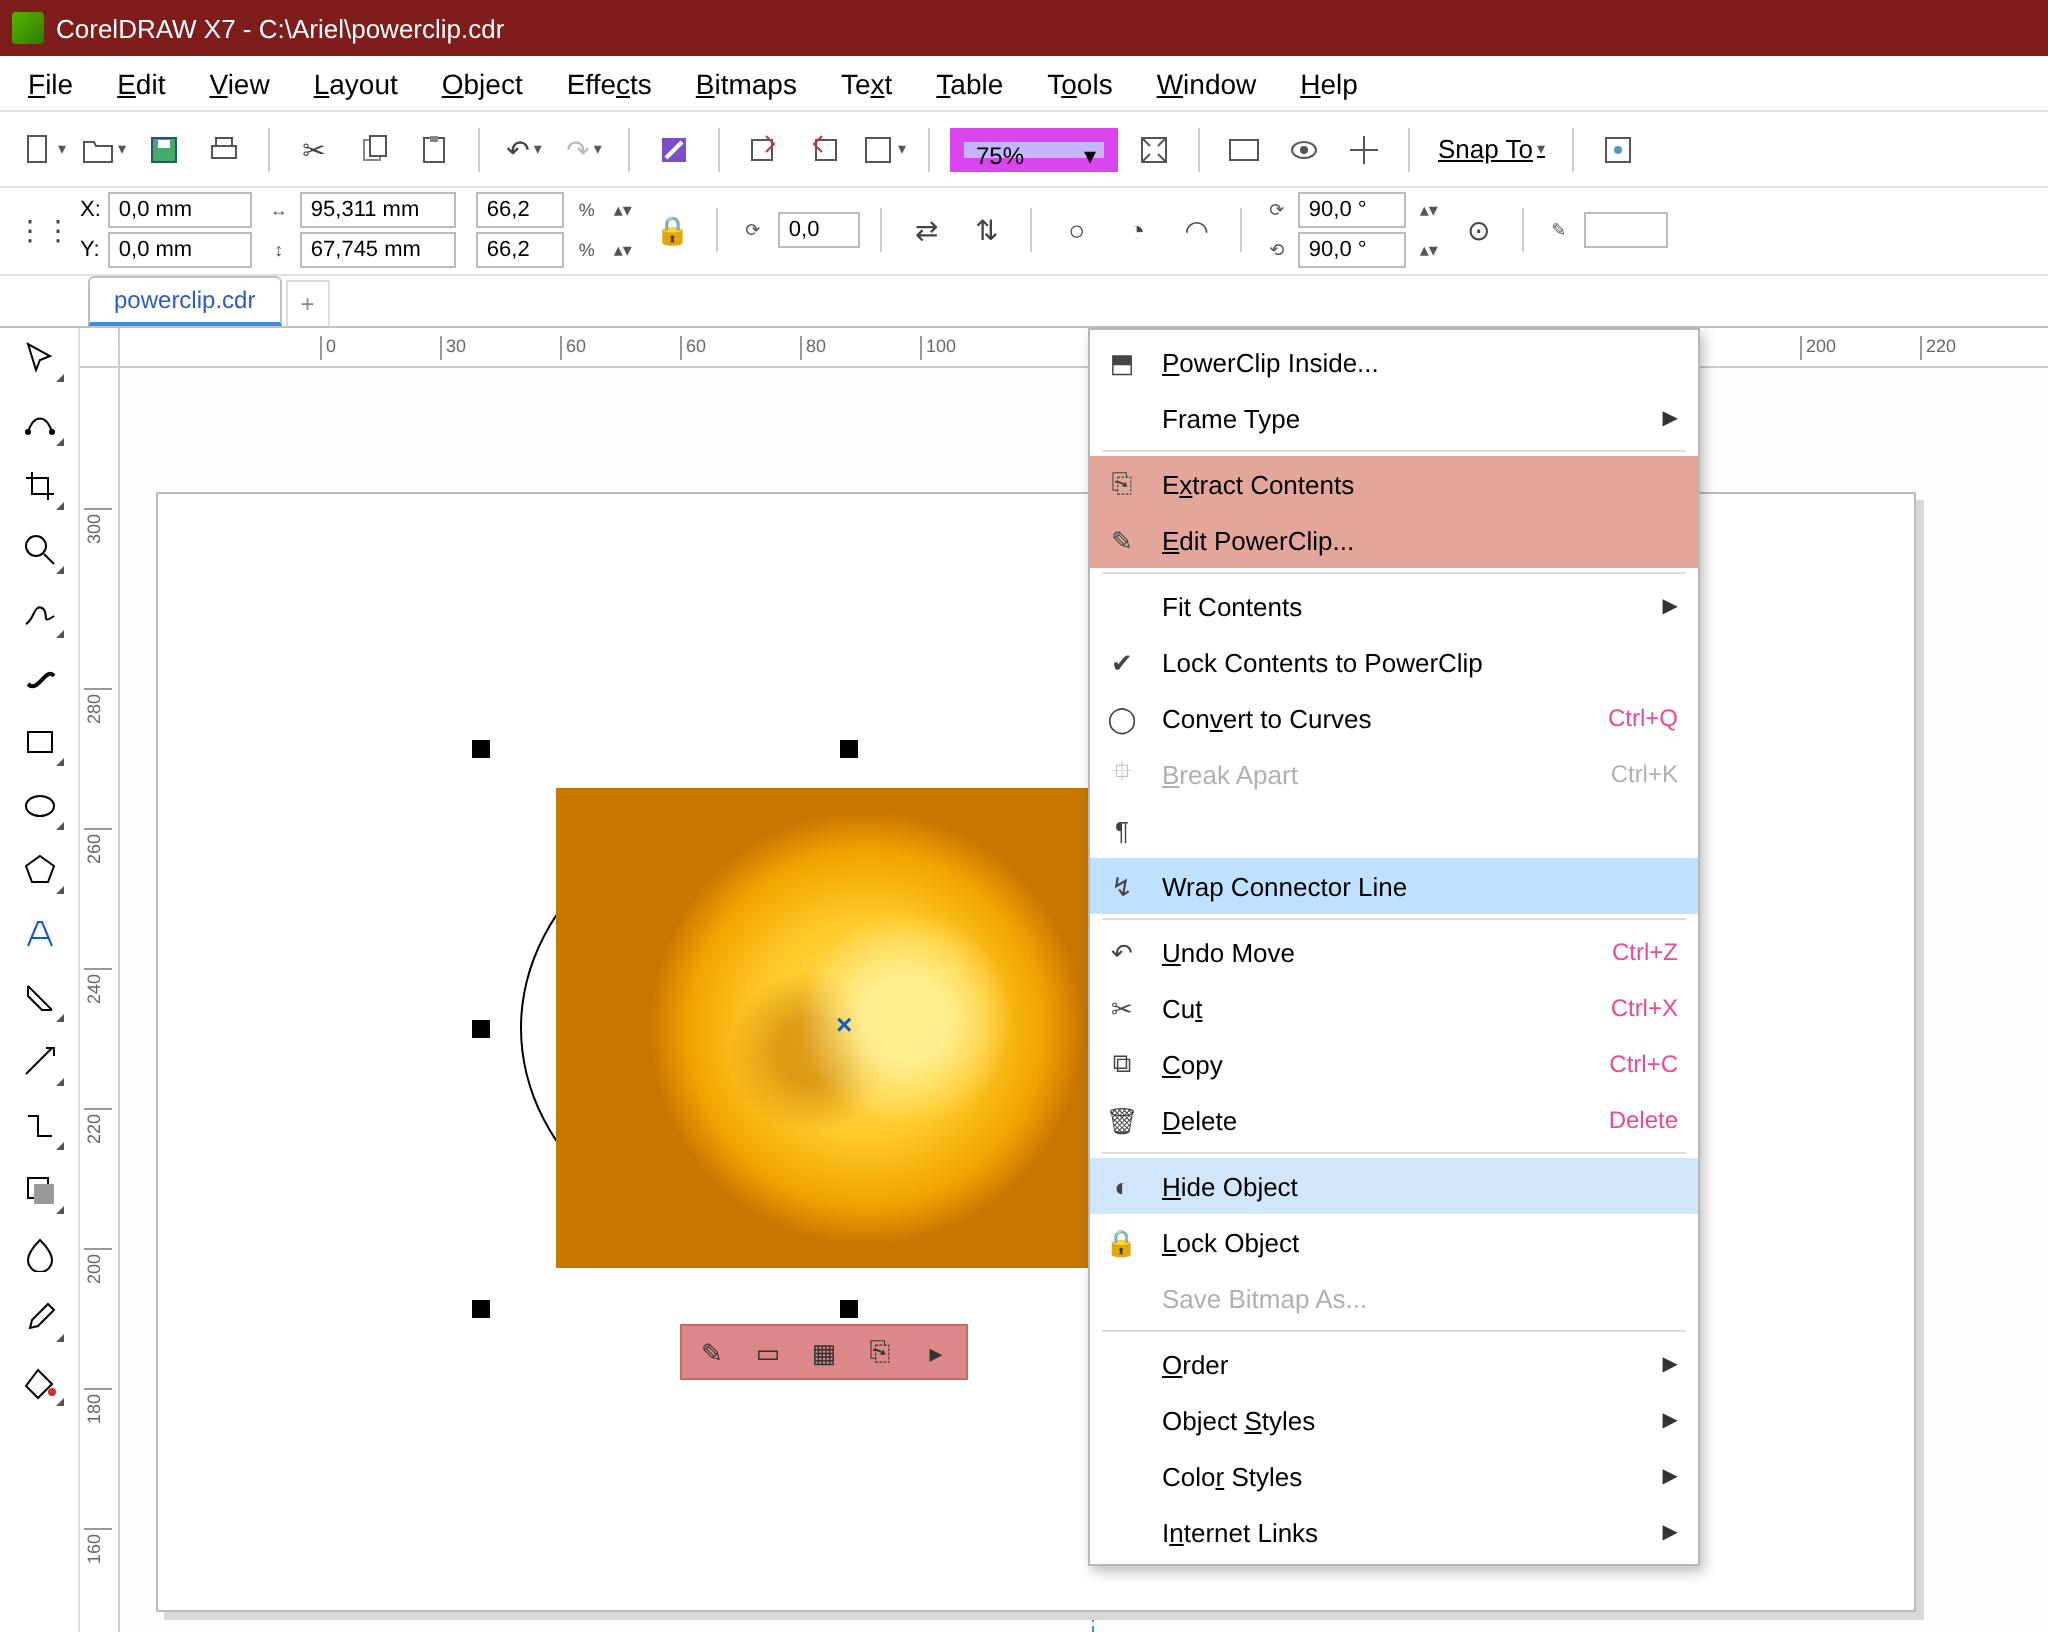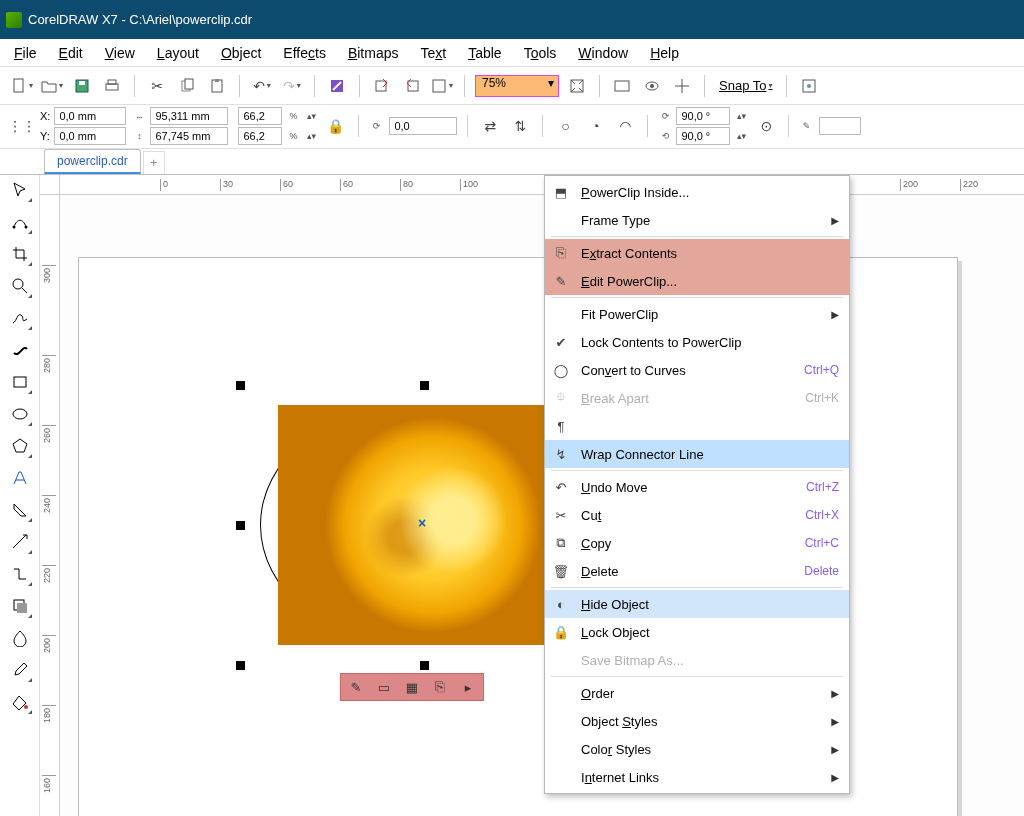--- a/index.html
+++ b/index.html
@@ -1,29 +1,29 @@
 <!DOCTYPE html>
 <html><head>
 <meta charset="utf-8">
 <style>
 * { box-sizing: border-box; margin: 0; padding: 0; font-family: "Segoe UI", Tahoma, sans-serif; }
 body { background: #f0f0f0; width: 1024px; height: 816px; overflow: hidden; font-size: 12px; }
 
-.titlebar { background: #0c4a6e; color: #fff; height: 39px; display: flex; align-items: center; padding: 0 6px; gap: 6px; font-size: 13px; }
+.titlebar { background: #7f1d1d; color: #fff; height: 28px; display: flex; align-items: center; padding: 0 6px; gap: 6px; font-size: 13px; }
 .titlebar .logo { width: 16px; height: 16px; background: linear-gradient(135deg,#5bb200,#2b7e00); border-radius: 2px; }
 .menubar { background: #fff; height: 28px; display: flex; align-items: center; gap: 22px; padding: 0 14px; font-size: 14px; border-bottom: 1px solid #e0e0e0; }
 .menubar span u { text-decoration: underline; }
 
 .toolbar-row { background: #fff; display: flex; align-items: center; gap: 6px; padding: 4px 10px; border-bottom: 1px solid #e0e0e0; height: 38px; }
 .tb-sep { width: 1px; height: 22px; background: #ccc; margin: 0 4px; }
 .tb-btn { width: 24px; height: 24px; display: flex; align-items: center; justify-content: center; color: #444; font-size: 14px; }
 .tb-btn svg { width: 16px; height: 16px; }
 .tb-dd { display: flex; align-items: center; }
 .tb-dd::after { content: "▾"; font-size: 8px; margin-left: 2px; color: #555; }
-.zoom-select { height: 22px; border: 1px solid #d946ef; background: #fdba74; padding: 0 18px 0 6px; font-size: 12px; width: 84px; position: relative; }
+.zoom-select { height: 22px; border: 7px solid #d946ef; background: #c4b5fd; padding: 0 18px 0 6px; font-size: 12px; width: 84px; position: relative; }
 .snap-label { font-size: 13px; padding: 0 4px; text-decoration: underline; }
 
 .propbar { background: #fff; display: flex; align-items: center; gap: 6px; padding: 4px 10px 6px; border-bottom: 1px solid #e0e0e0; height: 44px; }
 .xy-grid { display: grid; grid-template-columns: auto auto; gap: 2px 4px; font-size: 11px; }
 .xy-grid input, .propbar input { border: 1px solid #bbb; background: #fff; height: 18px; font-size: 11px; padding: 0 4px; }
 .xy-grid label { display: flex; align-items: center; }
 .dim-grid { display: grid; grid-template-columns: auto auto auto; gap: 2px 4px; align-items: center; font-size: 11px; }
 .mini { width: 14px; height: 14px; font-size: 9px; display: inline-flex; align-items: center; justify-content: center; color: #555; }
 
 .tabstrip { background: #fff; height: 26px; display: flex; align-items: flex-end; padding-left: 44px; border-bottom: 1px solid #c0c0c0; gap: 2px; }
@@ -54,21 +54,21 @@
 .rose::before { content: ""; position: absolute; inset: 0; background: radial-gradient(circle at 62% 48%, rgba(255,240,150,.9) 0 10%, transparent 25%), radial-gradient(circle at 45% 55%, rgba(200,120,0,.6) 0 8%, transparent 20%); }
 
 .pc-toolbar { position: absolute; background: #d88; border: 1px solid #c66; height: 28px; display: flex; align-items: center; padding: 0 6px; gap: 10px; }
 .pc-toolbar .ic { width: 18px; height: 18px; color: #333; display: flex; align-items: center; justify-content: center; font-size: 13px; }
 
 .ctxmenu { position: absolute; background: #fff; border: 1px solid #b8b8b8; box-shadow: 2px 3px 6px rgba(0,0,0,.25); width: 306px; font-size: 13px; padding: 2px 0; z-index: 50; }
 .ctxmenu .row { display: flex; align-items: center; height: 28px; padding: 0 10px 0 6px; gap: 10px; position: relative; }
 .ctxmenu .row .icon { width: 20px; display: flex; justify-content: center; color: #444; font-size: 13px; }
 .ctxmenu .row .lbl { flex: 1; }
 .ctxmenu .row .lbl u { text-decoration: underline; }
-.ctxmenu .row .sc { color: #8b5cf6; font-size: 12px; }
+.ctxmenu .row .sc { color: #ec4899; font-size: 12px; }
 .ctxmenu .row .sub { font-size: 10px; color: #333; }
 .ctxmenu .sep { height: 1px; background: #ddd; margin: 2px 6px; }
 .ctxmenu .hl-red { background: #e2a79a; }
 .ctxmenu .hl-blue { background: #d2e6fb; }
 .ctxmenu .sel { background: #bfe0ff; }
 .ctxmenu .dis .lbl, .ctxmenu .dis .icon, .ctxmenu .dis .sc { color: #b0b0b0; }
 
 .guide-v { position: absolute; top: 0; bottom: 0; width: 0; border-left: 1px dashed #3b8ee8; }
 </style>
 </head>
@@ -215,21 +215,21 @@
     <input style="width: 44px;" value="66,2">
       <span class="mini">%</span>
       <span class="mini">▴▾</span>
     <input style="width: 44px;" value="66,2">
       <span class="mini">%</span>
       <span class="mini">▴▾</span>
   </div>
   <div class="tb-btn">🔒</div>
   <div class="tb-sep"></div>
   <span class="mini">⟳</span>
-  <input style="width: 68px;" value="0,0">
+  <input style="width: 41px;" value="0,0">
   <div class="tb-sep"></div>
   <div class="tb-btn">⇄</div>
   <div class="tb-btn">⇅</div>
   <div class="tb-sep"></div>
   <div class="tb-btn">○</div>
   <div class="tb-btn">◔</div>
   <div class="tb-btn">◠</div>
   <div class="tb-sep"></div>
   <div class="dim-grid">
     <span class="mini">⟳</span>
@@ -422,21 +422,21 @@
           <span class="icon">⎘</span>
           <span class="lbl">E<u>x</u>tract Contents</span>
         </div>
         <div class="row hl-red">
           <span class="icon">✎</span>
           <span class="lbl"><u>E</u>dit PowerClip...</span>
         </div>
         <div class="sep"></div>
         <div class="row">
           <span class="icon"></span>
-          <span class="lbl">Fit PowerClip</span>
+          <span class="lbl">Fit Contents</span>
           <span class="sub">▶</span>
         </div>
         <div class="row">
           <span class="icon">✔</span>
           <span class="lbl">Lock Contents to PowerClip</span>
         </div>
         <div class="row">
           <span class="icon">◯</span>
           <span class="lbl">Con<u>v</u>ert to Curves</span>
           <span class="sc">Ctrl+Q</span>

